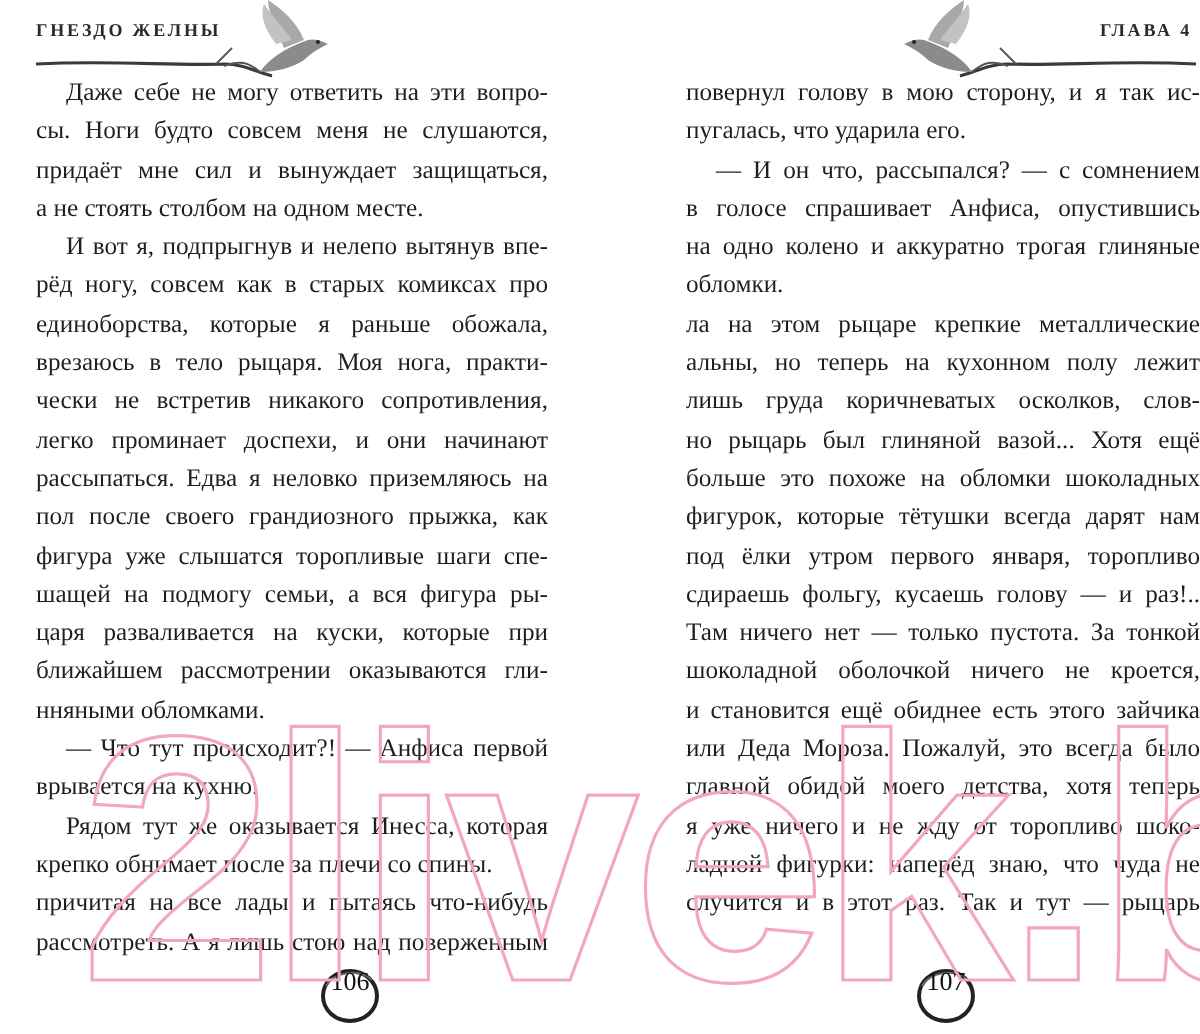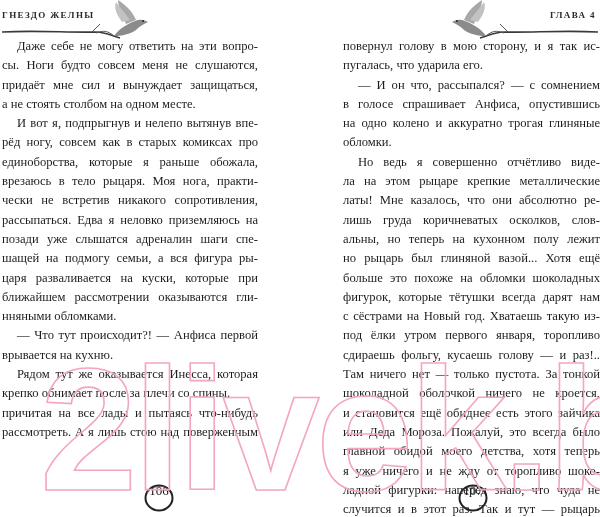--- a/index.html
+++ b/index.html
@@ -1,21 +1,21 @@
 <!DOCTYPE html>
 <html><head>
 <meta charset="utf-8">
 <style>
   html, body { margin:0; padding:0; }
   body {
     width:600px; height:517px; overflow:hidden; background:#ffffff;
     position:relative; font-family:"DejaVu Serif", "Liberation Serif", serif; color:#1e1e1e;
   }
   .page { position:absolute; top:0; height:517px; }
-  .page.left { left:0; width:262px; }
+  .page.left { left:16px; width:262px; }
   .page.right { left:340px; width:260px; }
   .running-head {
     position:absolute; top:10px; font-size:9px; letter-spacing:1.4px;
     color:#2a2a2a; font-family:"Liberation Serif", serif; font-weight:bold;
   }
   .page.left .running-head { left:2px; }
   .page.right .running-head { right:4px; }
   .ornament { position:absolute; top:0; }
   .page.left .ornament { left:0; width:160px; height:42px; }
   .page.right .ornament { left:100px; width:160px; height:42px; }
@@ -57,22 +57,24 @@
   <div class="text" id="left-text">
       <span class="line indent">Даже себе не могу ответить на эти вопро-</span>
       <span class="line">сы. Ноги будто совсем меня не слушаются,</span>
       <span class="line">придаёт мне сил и вынуждает защищаться,</span>
       <span class="line last">а не стоять столбом на одном месте.</span>
       <span class="line indent">И вот я, подпрыгнув и нелепо вытянув впе-</span>
       <span class="line">рёд ногу, совсем как в старых комиксах про</span>
       <span class="line">единоборства, которые я раньше обожала,</span>
       <span class="line">врезаюсь в тело рыцаря. Моя нога, практи-</span>
       <span class="line">чески не встретив никакого сопротивления,</span>
+      <span class="line">легко проминает доспехи, и они начинают</span>
       <span class="line">рассыпаться. Едва я неловко приземляюсь на</span>
-      <span class="line">позади уже слышатся адреналин шаги спе-</span>
+      <span class="line">пол после своего грандиозного прыжка, как</span>
+      <span class="line">фигура уже слышатся торопливые шаги спе-</span>
       <span class="line">шащей на подмогу семьи, а вся фигура ры-</span>
       <span class="line">царя разваливается на куски, которые при</span>
       <span class="line">ближайшем рассмотрении оказываются гли-</span>
       <span class="line last">нняными обломками.</span>
       <span class="line indent">— Что тут происходит?! — Анфиса первой</span>
       <span class="line last">врывается на кухню.</span>
       <span class="line indent">Рядом тут же оказывается Инесса, которая</span>
       <span class="line last">крепко обнимает после за плечи со спины.</span>
       <span class="line">причитая на все лады и пытаясь что-нибудь</span>
       <span class="line">рассмотреть. А я лишь стою над поверженным</span>
@@ -99,29 +101,26 @@
     </g>
   </svg>
   <div class="running-head">ГЛАВА 4</div>
   <div class="text" id="right-text">
       <span class="line">повернул голову в мою сторону, и я так ис-</span>
       <span class="line last">пугалась, что ударила его.</span>
       <span class="line indent">— И он что, рассыпался? — с сомнением</span>
       <span class="line">в голосе спрашивает Анфиса, опустившись</span>
       <span class="line">на одно колено и аккуратно трогая глиняные</span>
       <span class="line last">обломки.</span>
-      <span class="line indent">Но ведь я совершенно отчётливо виде-</span>
       <span class="line">ла на этом рыцаре крепкие металлические</span>
-      <span class="line">латы! Мне казалось, что они абсолютно ре-</span>
+      <span class="line">альны, но теперь на кухонном полу лежит</span>
       <span class="line">лишь груда коричневатых осколков, слов-</span>
-      <span class="line">альны, но теперь на кухонном полу лежит</span>
       <span class="line">но рыцарь был глиняной вазой... Хотя ещё</span>
       <span class="line">больше это похоже на обломки шоколадных</span>
       <span class="line">фигурок, которые тётушки всегда дарят нам</span>
-      <span class="line">с сёстрами на Новый год. Хватаешь такую из-</span>
       <span class="line">под ёлки утром первого января, торопливо</span>
       <span class="line">сдираешь фольгу, кусаешь голову — и раз!..</span>
       <span class="line">Там ничего нет — только пустота. За тонкой</span>
       <span class="line">шоколадной оболочкой ничего не кроется,</span>
       <span class="line">и становится ещё обиднее есть этого зайчика</span>
       <span class="line">или Деда Мороза. Пожалуй, это всегда было</span>
       <span class="line">главной обидой моего детства, хотя теперь</span>
       <span class="line">я уже ничего и не жду от торопливо шоко-</span>
       <span class="line">ладной фигурки: наперёд знаю, что чуда не</span>
       <span class="line">случится и в этот раз. Так и тут — рыцарь</span>

